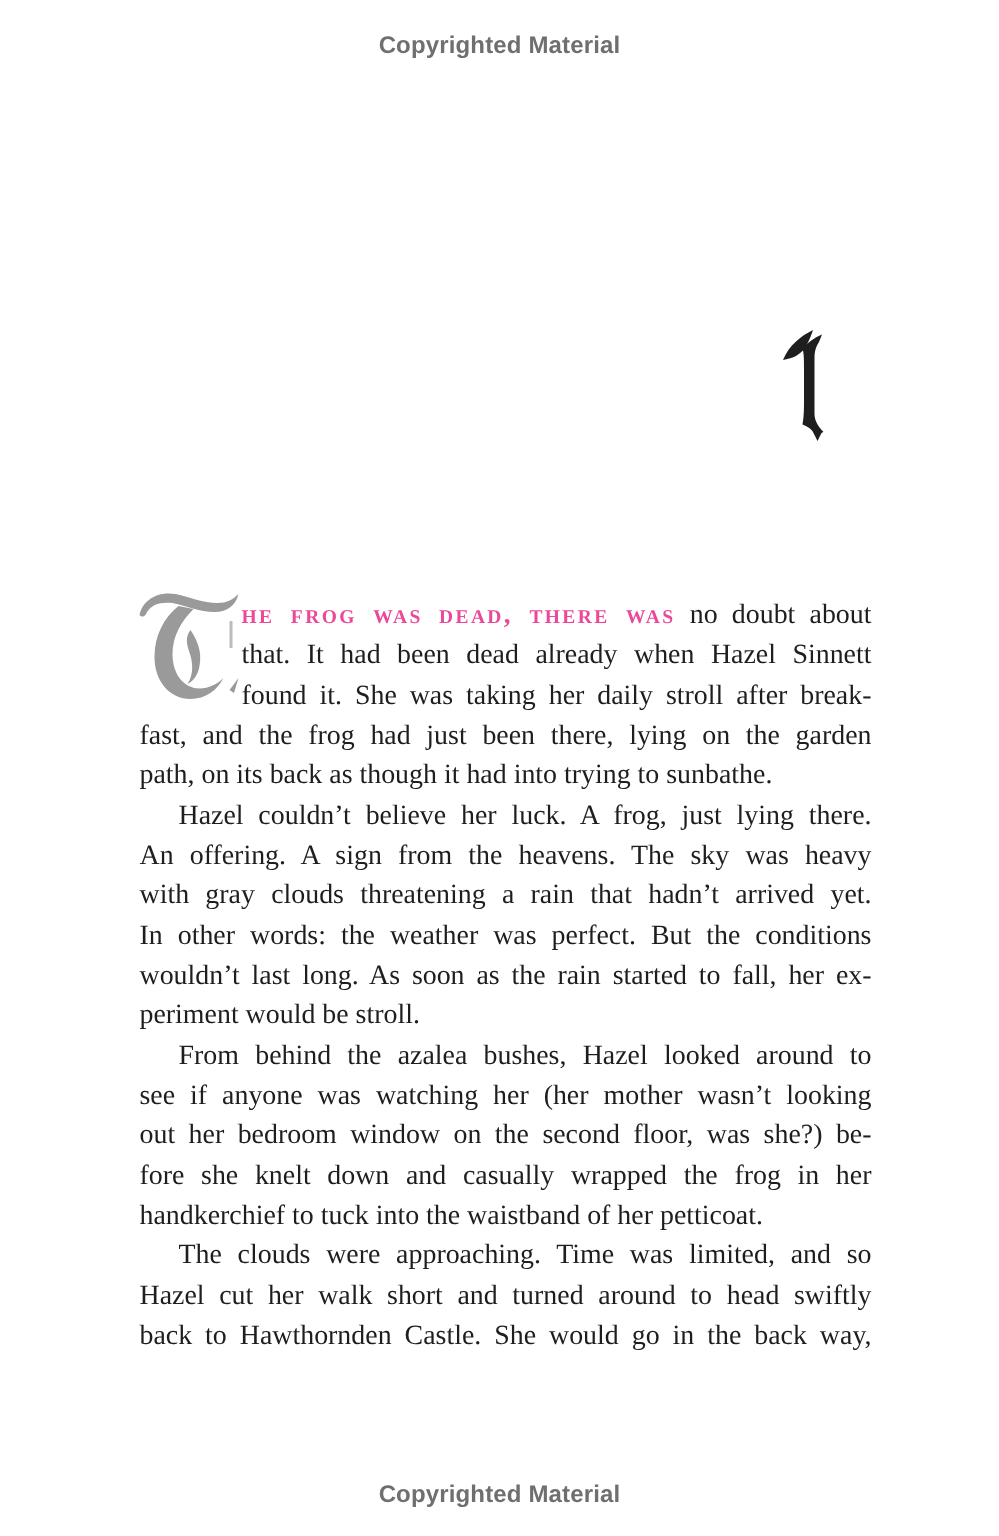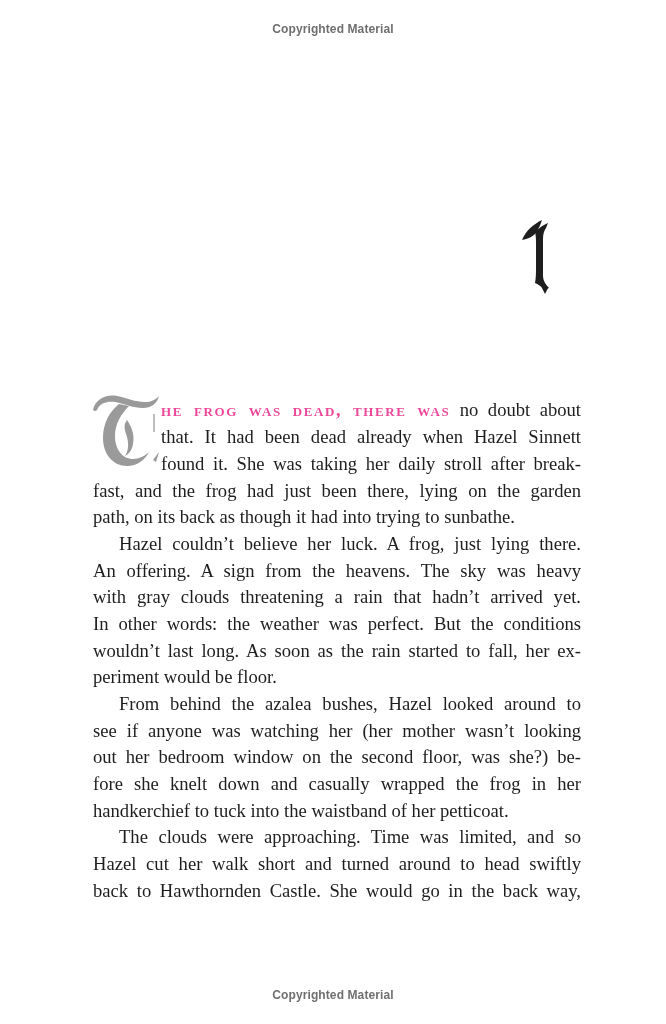--- a/index.html
+++ b/index.html
@@ -13,21 +13,21 @@
     position: relative;
     overflow: hidden;
   }
   .watermark {
     position: absolute;
     left: 0;
     width: 666px;
     text-align: center;
     font-family: "Liberation Sans", sans-serif;
     font-weight: bold;
-    font-size: 12px;
+    font-size: 16px;
     color: #6f6f6f;
     letter-spacing: 0.1px;
   }
   .wm-top { top: 22px; }
   .wm-bottom { top: 988px; }
 
   .chapter-number {
     position: absolute;
     left: 508px;
     top: 212px;
@@ -121,21 +121,21 @@
 
   <div class="line" style="top:81px;">fast, and the frog had just been there, lying on the garden</div>
 
   <div class="line last" style="top:107px;">path, on its back as though it had into trying to sunbathe.</div>
 
   <div class="line indent" style="top:134px;">Hazel couldn’t believe her luck. A frog, just lying there.</div>
   <div class="line" style="top:161px;">An offering. A sign from the heavens. The sky was heavy</div>
   <div class="line" style="top:187px;">with gray clouds threatening a rain that hadn’t arrived yet.</div>
   <div class="line" style="top:214px;">In other words: the weather was perfect. But the conditions</div>
   <div class="line" style="top:241px;">wouldn’t last long. As soon as the rain started to fall, her ex-</div>
-  <div class="line last" style="top:267px;">periment would be floor.</div>
+  <div class="line last" style="top:267px;">periment would be stroll.</div>
 
   <div class="line indent" style="top:294px;">From behind the azalea bushes, Hazel looked around to</div>
   <div class="line" style="top:321px;">see if anyone was watching her (her mother wasn’t looking</div>
   <div class="line" style="top:347px;">out her bedroom window on the second floor, was she?) be-</div>
   <div class="line" style="top:374px;">fore she knelt down and casually wrapped the frog in her</div>
   <div class="line last" style="top:401px;">handkerchief to tuck into the waistband of her petticoat.</div>
 
   <div class="line indent" style="top:427px;">The clouds were approaching. Time was limited, and so</div>
   <div class="line" style="top:454px;">Hazel cut her walk short and turned around to head swiftly</div>
   <div class="line" style="top:481px;">back to Hawthornden Castle. She would go in the back way,</div>

